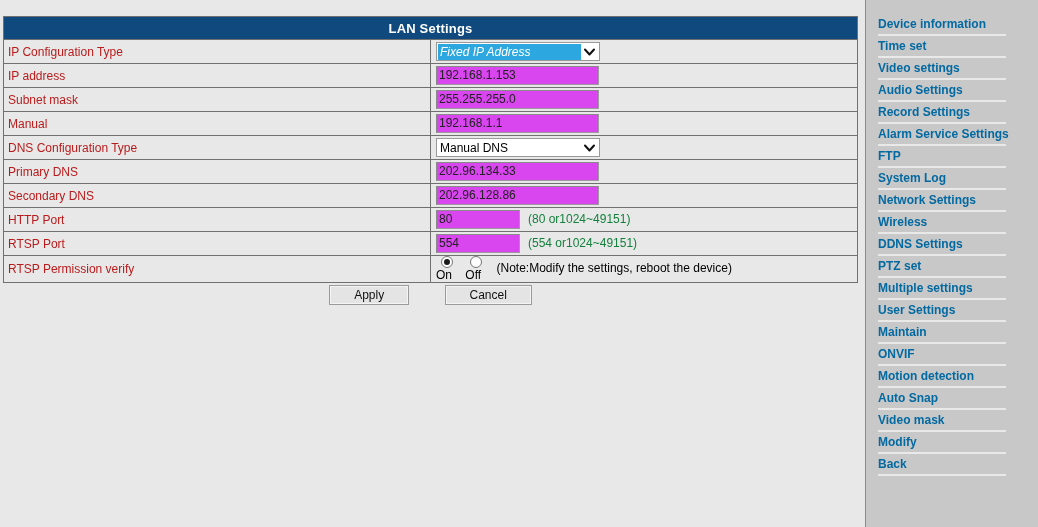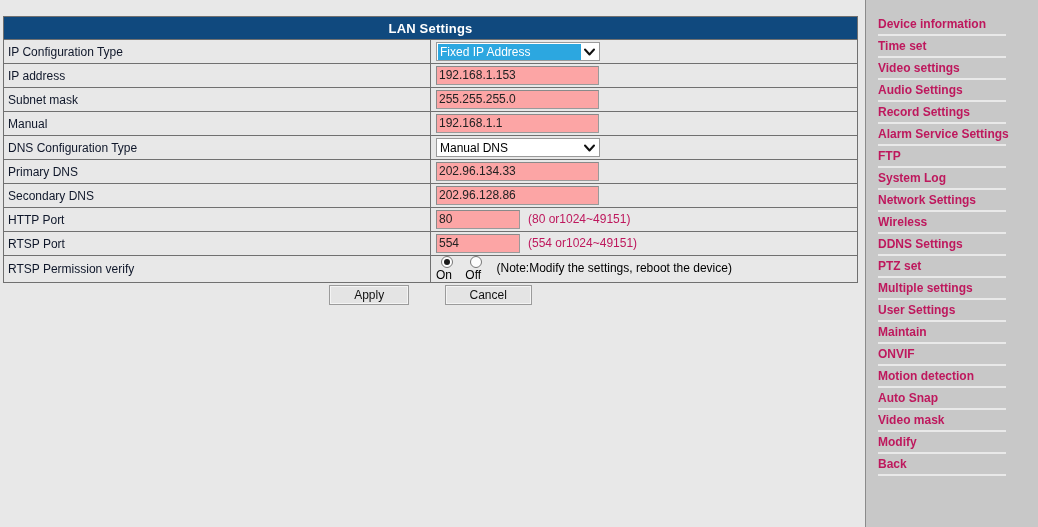--- a/index.html
+++ b/index.html
@@ -58,42 +58,42 @@
     font-size: 13px;
     height: 22px;
     letter-spacing: .2px;
   }
 
   .row-label {
     width: 210px;
     height: 23px;
     padding-left: 4px !important;
     font-size: 12px;
-    color: #0f172a;
+    color: #b91c1c;
     background: #e8e8e8;
   }
   .row-value {
     height: 23px;
     padding-left: 5px !important;
     background: #e8e8e8;
     white-space: nowrap;
   }
 
   
   input.txt {
     font-family: "Liberation Sans", sans-serif;
     font-size: 12px;
     color: #222;
     height: 17px;
     line-height: 17px;
     padding: 0 2px;
     border: 1px solid #9a9a9a;
     border-top-color: #8a8a8a;
     border-left-color: #8a8a8a;
-    background: #fca5a5;
+    background: #d946ef;
     box-sizing: content-box;
     vertical-align: middle;
   }
   input.txt.wide { width: 157px; }
   input.txt.narrow { width: 78px; }
 
   
   .sel {
     position: relative;
     display: inline-block;
@@ -110,20 +110,21 @@
     left: 3px;
     top: 1px;
     right: 20px;
     height: 16px;
     line-height: 16px;
     overflow: hidden;
     white-space: nowrap;
   }
   .sel.hl {
     background: #ffffff;
+    font-style: italic;
   }
   .sel.hl .sel-text {
     background: #2ca7e0;
     color: #ffffff;
     left: 1px;
     top: 1px;
     right: 18px;
     padding-left: 2px;
   }
   .sel .arrow {
@@ -133,21 +134,21 @@
     width: 16px;
     height: 17px;
     display: flex;
     align-items: center;
     justify-content: center;
   }
   .sel .arrow svg { display: block; }
 
   .hint {
     font-size: 12px;
-    color: #be185d;
+    color: #15803d;
     margin-left: 8px;
   }
 
   
   .radio-wrap {
     display: inline-flex;
     align-items: center;
     vertical-align: middle;
     flex-direction: column;
   }
@@ -219,21 +220,21 @@
   #menu {
     position: absolute;
     left: 12px;
     top: 17px;
     width: 128px;
   }
   .menu-item {
     display: block;
     font-size: 12px;
     font-weight: bold;
-    color: #be185d;
+    color: #0369a1;
     text-decoration: none;
     line-height: 14px;
     padding-bottom: 3px;
     border-bottom: 2px solid #e9e9e9;
     margin-bottom: 3px;
     white-space: nowrap;
     cursor: pointer;
   }
 </style>
 </head>

